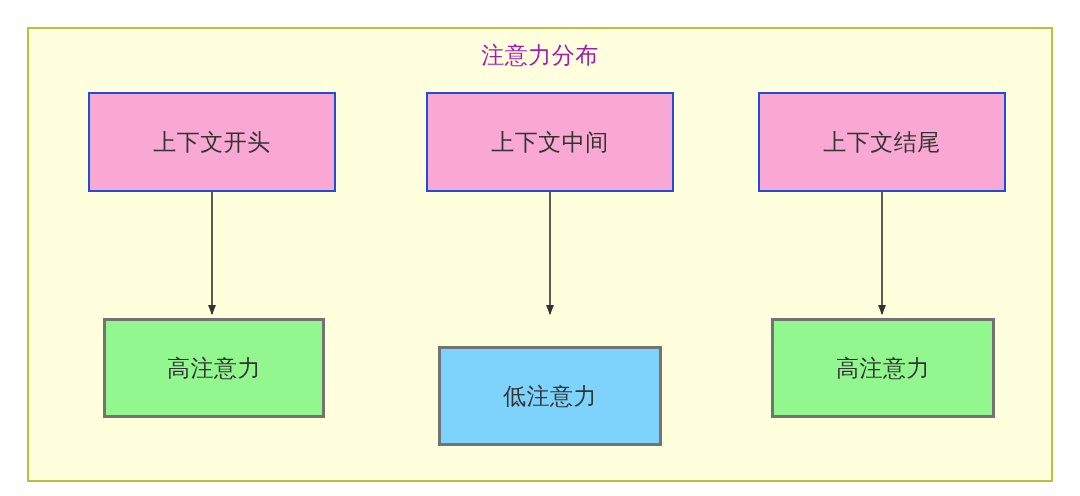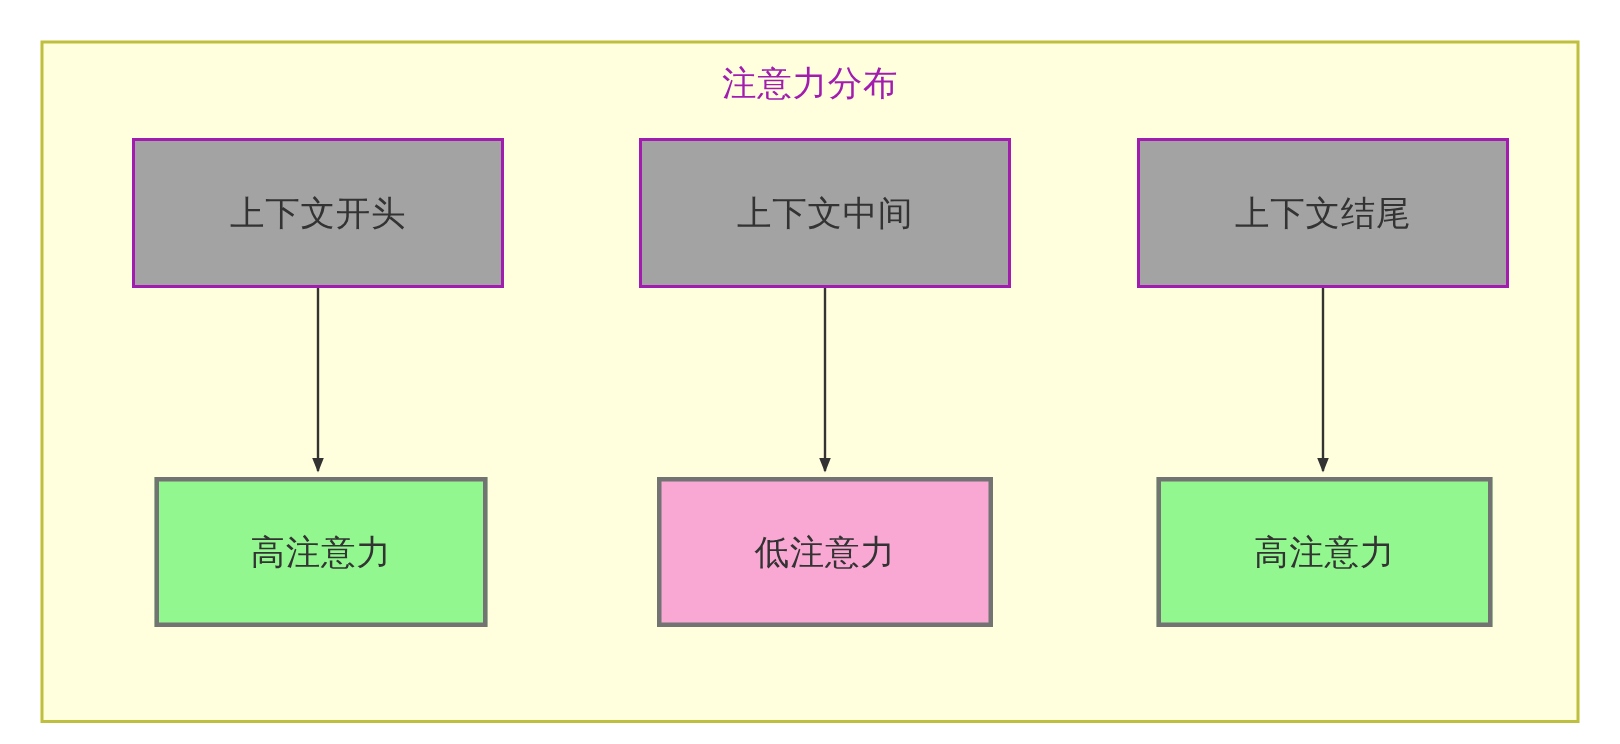--- a/index.html
+++ b/index.html
@@ -53,34 +53,35 @@
     align-items: center;
     justify-content: center;
     color: #333333;
     font-size: 23px;
     line-height: 1;
     letter-spacing: 0.5px;
     white-space: nowrap;
   }
 
   .node.ctx {
-    background: #a3a3a3;
-    border: 2px solid #a21caf;
+    background: #f9a8d4;
+    border: 2px solid #1d4ed8;
   }
 
   .node.attn {
     border: 3px solid #737373;
   }
 
   .node.attn-high {
     background: #93f78f;
   }
 
   .node.attn-low {
-    background: #f9a8d4;
+    background: #7dd3fc;
+    margin-top: 28px;
   }
 
   
   #ctx-start  { left: 88px;  top: 92px;  width: 248px; height: 100px; }
   #ctx-middle { left: 426px; top: 92px;  width: 248px; height: 100px; }
   #ctx-end    { left: 758px; top: 92px;  width: 248px; height: 100px; font-family: Liberation Serif, serif; }
 
   #attn-start  { left: 103px; top: 318px; width: 222px; height: 100px; }
   #attn-middle { left: 438px; top: 318px; width: 224px; height: 100px; }
   #attn-end    { left: 771px; top: 318px; width: 224px; height: 100px; }

